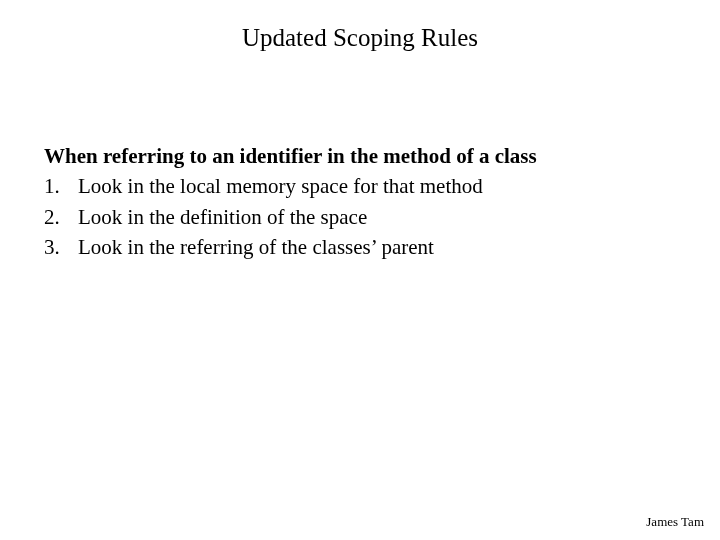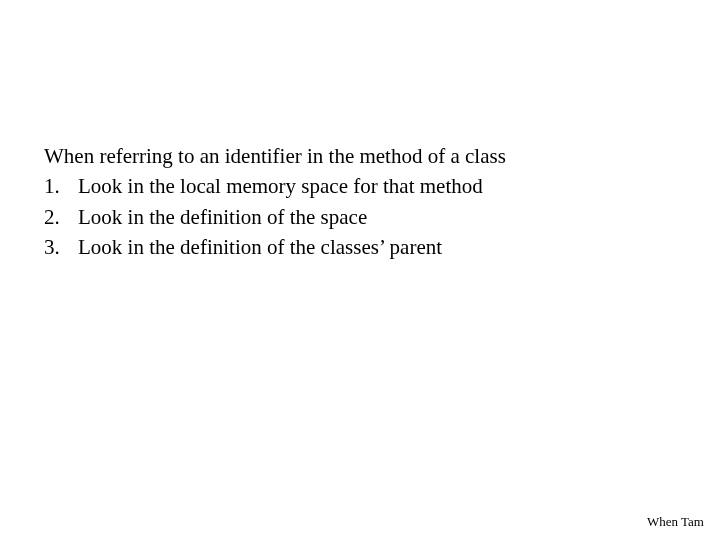--- a/index.html
+++ b/index.html
@@ -30,20 +30,21 @@
   .body {
     position: absolute;
     top: 142px;
     left: 44px;
     width: 632px;
     font-size: 21px;
     line-height: 1.35;
   }
   .intro {
     margin: 0 0 2px 0;
+    font-weight: bold;
   }
   .list {
     display: table;
     border-collapse: collapse;
   }
   .row {
     display: table-row;
   }
   .num {
     display: table-cell;
@@ -61,34 +62,35 @@
     bottom: 10px;
     right: 16px;
     font-size: 13px;
   }
 </style>
 </head>
 <body>
 
 <div class="slide">
 
+  <div class="title">Updated Scoping Rules</div>
 
   <div class="body">
     <div class="intro">When referring to an identifier in the method of a class</div>
     <div class="list">
       <div class="row">
         <div class="num">1.</div>
         <div class="txt">Look in the local memory space for that method</div>
       </div>
       <div class="row">
         <div class="num">2.</div>
         <div class="txt">Look in the definition of the space</div>
       </div>
       <div class="row">
         <div class="num">3.</div>
-        <div class="txt">Look in the definition of the classes’ parent</div>
+        <div class="txt">Look in the referring of the classes’ parent</div>
       </div>
     </div>
   </div>
 
-  <div class="footer">When Tam</div>
+  <div class="footer">James Tam</div>
 
 </div>
 
 </body></html>

